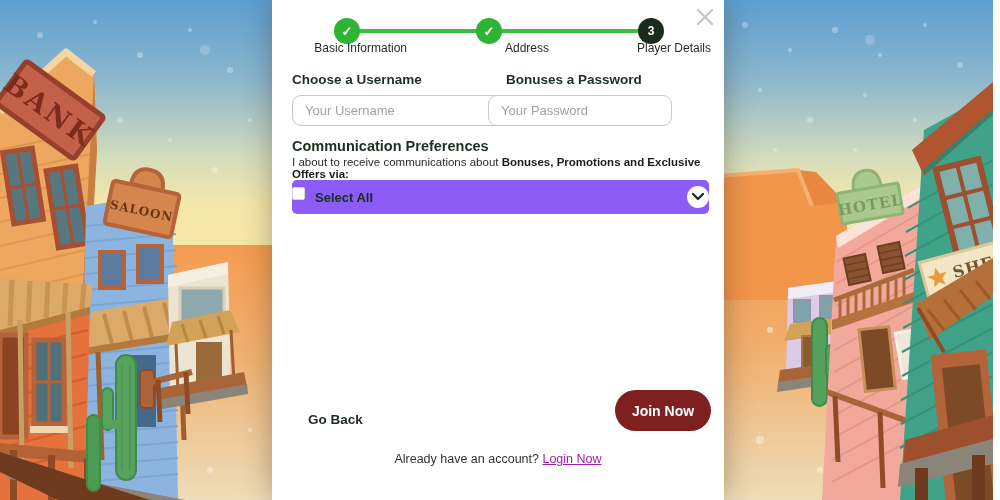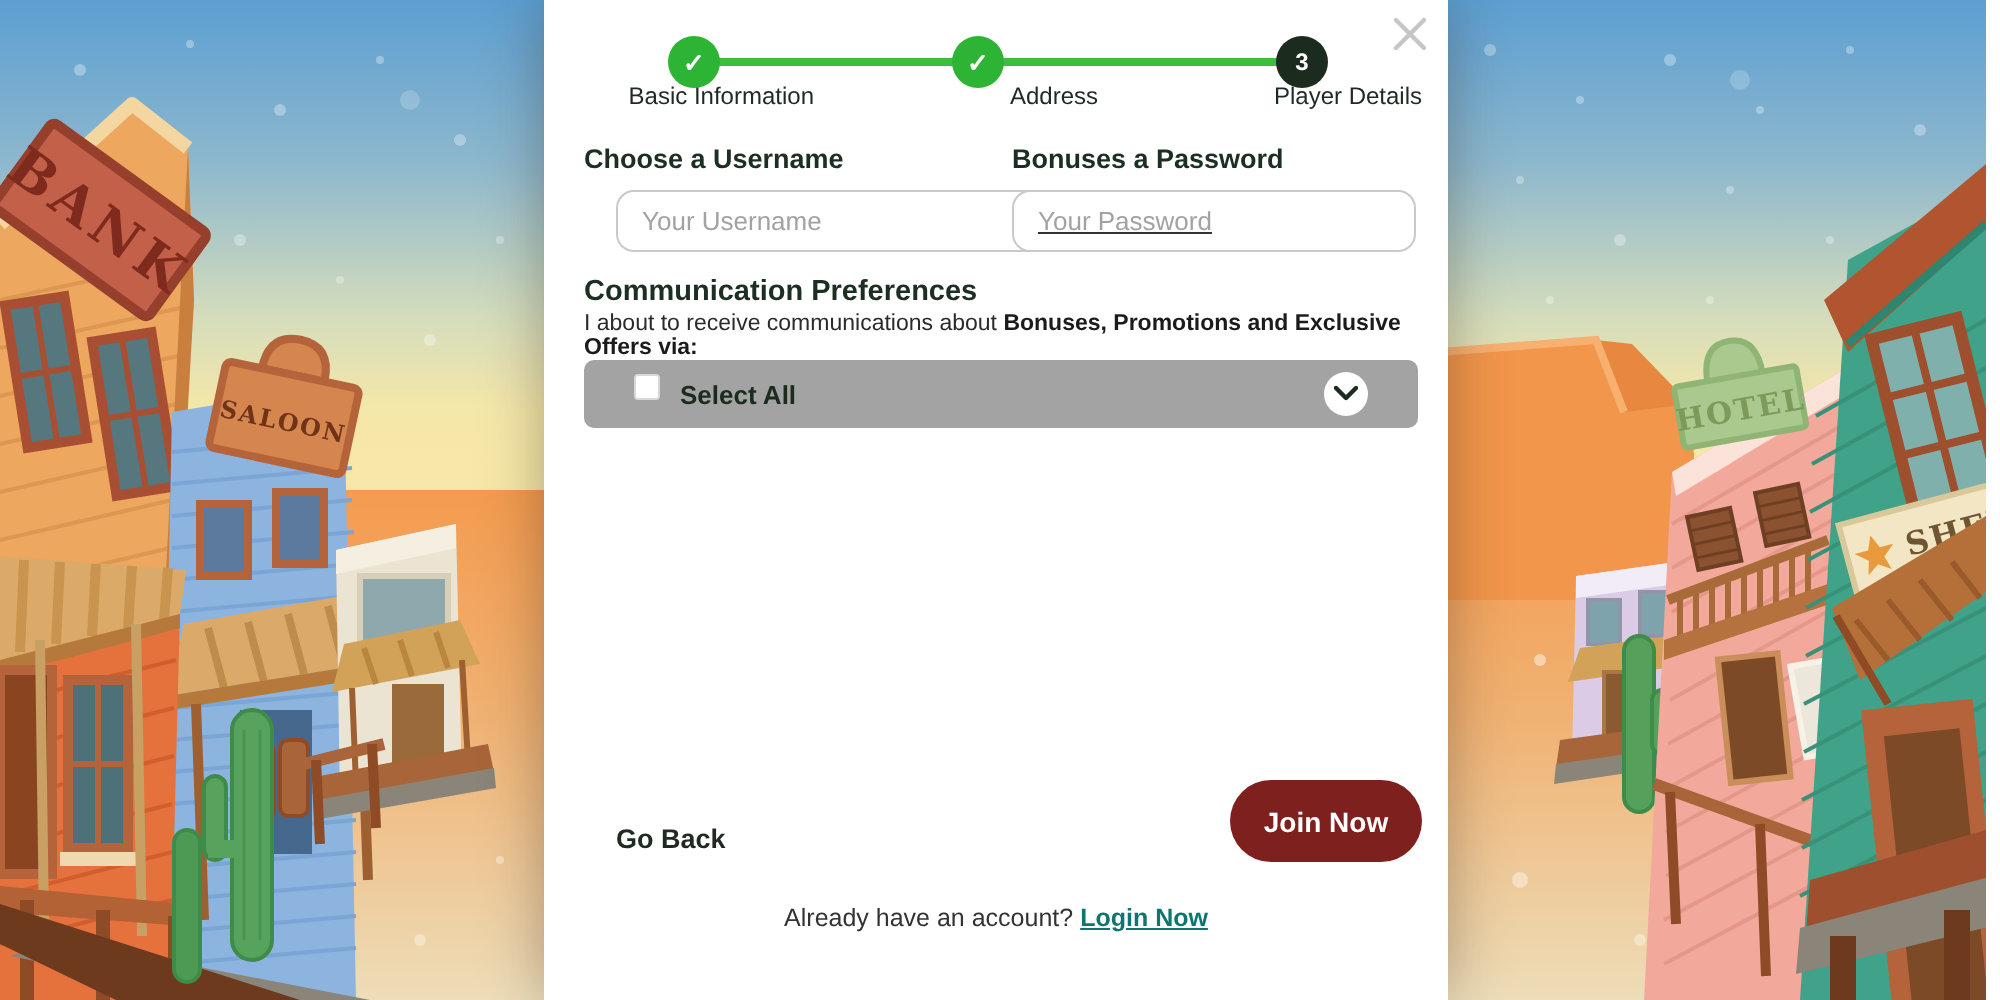--- a/index.html
+++ b/index.html
@@ -30,45 +30,45 @@
   .lab-2{left:157px;}
   .lab-3{left:319px;}
 
   
   .field-label{position:absolute;top:72px;font-size:13.5px;font-weight:bold;color:#1C2F22;}
   .fl-1{left:20px;}
   .fl-2{left:234px;}
   .text-input{position:absolute;top:95px;height:31px;box-sizing:border-box;
               border:1.6px solid #C9C9C9;border-radius:9px;padding:0 12px;font-size:13px;color:#333;
               font-family:"Liberation Sans",sans-serif;outline:none;background:#fff;}
-  .ti-1{left:36px;width:220px;}
-  .ti-2{left:234px;width:202px;text-decoration:underline;}
+  .ti-1{left:20px;width:220px;}
+  .ti-2{left:216px;width:184px;}
   .text-input::placeholder{color:#A2A2A2;}
 
   
   .pref-heading{position:absolute;top:138px;left:20px;font-size:14.5px;font-weight:bold;color:#1C2F22;}
   .pref-desc{position:absolute;top:156px;left:20px;width:416px;font-size:11.5px;color:#2B2B2B;}
   .pref-desc strong{color:#1B1B1B;}
-  .select-bar{position:absolute;top:180px;left:20px;width:417px;height:34px;background:#a3a3a3;
-              border-radius:5px;display:flex;align-items:center;padding:0 25px;box-sizing:border-box;
+  .select-bar{position:absolute;top:180px;left:20px;width:417px;height:34px;background:#8b5cf6;
+              border-radius:5px;display:flex;align-items:center;padding:0 0;box-sizing:border-box;
               cursor:pointer;}
   .checkbox{width:11px;height:11px;background:#fff;border:1px solid #D8D8D8;border-radius:2px;
             align-self:flex-start;margin-top:7px;margin-right:10px;}
   .select-label{font-size:13px;font-weight:bold;color:#1B2B1D;}
   .chevron-circle{margin-left:auto;width:22px;height:22px;border-radius:50%;background:#fff;
                   display:flex;align-items:center;justify-content:center;cursor:pointer;}
 
   
   .go-back{position:absolute;left:36px;top:412px;font-size:13.5px;font-weight:bold;color:#1F2A22;
            cursor:pointer;}
   .join-now{position:absolute;left:343px;top:390px;width:96px;height:41px;background:#7E211E;
             color:#fff;border:none;border-radius:21px;font-size:14px;font-weight:bold;
             font-family:"Liberation Sans",sans-serif;cursor:pointer;}
   .footer-row{position:absolute;top:452px;left:0;width:100%;text-align:center;font-size:12.5px;color:#333;}
-  .footer-row a{font-weight:bold;color:#0f766e;text-decoration:underline;cursor:pointer;}
+  .footer-row a{font-weight:normal;color:#a21caf;text-decoration:underline;cursor:pointer;}
 
   .sign-text{font-family:"DejaVu Serif",serif;font-weight:bold;}
 </style>
 </head>
 <body>
 
 <div class="stage">
 
   <svg class="bg" width="1000" height="500" viewBox="0 0 1000 500">
     <defs>

